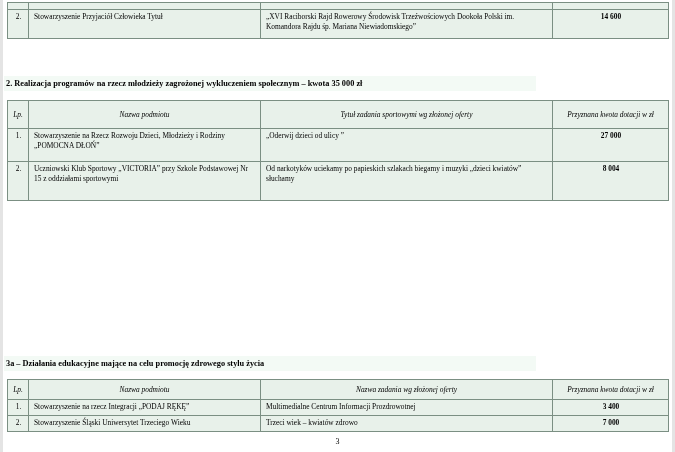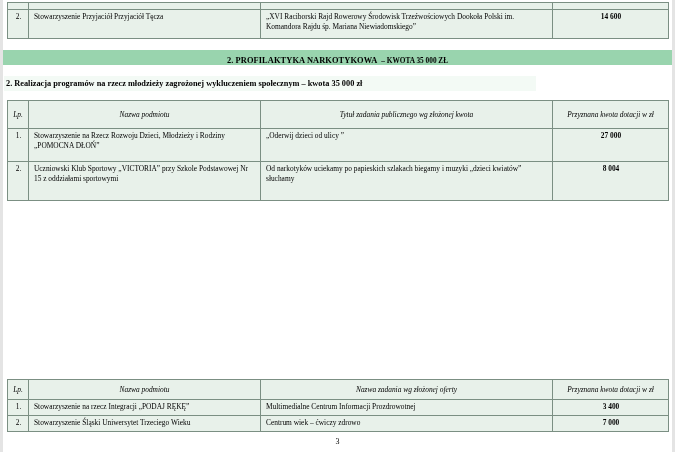--- a/index.html
+++ b/index.html
@@ -156,64 +156,61 @@
     </colgroup>
     <tbody>
       <tr style="height:7px;">
         <td style="border-bottom:none;"></td>
         <td style="border-bottom:none;"></td>
         <td style="border-bottom:none;"></td>
         <td style="border-bottom:none;"></td>
       </tr>
       <tr style="height:29px;">
         <td class="ctr">2.</td>
-        <td>Stowarzyszenie Przyjaciół Przyjaciół Tęcza</td>
+        <td>Stowarzyszenie Przyjaciół Człowieka Tytuł</td>
         <td>„XVI Raciborski Rajd Rowerowy Środowisk Trzeźwościowych Dookoła Polski im. Komandora Rajdu śp. Mariana Niewiadomskiego”</td>
         <td class="amt">14 600</td>
       </tr>
     </tbody>
   </table>
 
-  <div class="band" style="top:50px; height:15px; line-height:15px;">
-    <span class="big">2. PROFILAKTYKA NARKOTYKOWA</span>
-    <span class="sc">– KWOTA 35 000 ZŁ</span>
-  </div>
 
   <div class="subhead" style="top:76px;">2. Realizacja programów na rzecz młodzieży zagrożonej wykluczeniem społecznym – kwota 35 000 zł</div>
 
   <table class="doc" style="left:7px; top:100px; width:661px;">
     <colgroup>
       <col style="width:21px">
       <col style="width:232px">
       <col style="width:292px">
       <col style="width:116px">
     </colgroup>
     <tbody>
       <tr style="height:28px;">
         <td class="hdr">Lp.</td>
         <td class="hdr">Nazwa podmiotu</td>
-        <td class="hdr">Tytuł zadania publicznego wg złożonej kwota</td>
+        <td class="hdr">Tytuł zadania sportowymi wg złożonej oferty</td>
         <td class="hdr">Przyznana kwota dotacji w zł</td>
       </tr>
       <tr style="height:33px;">
         <td class="ctr">1.</td>
         <td>Stowarzyszenie na Rzecz Rozwoju Dzieci, Młodzieży i Rodziny „POMOCNA DŁOŃ”</td>
         <td>„Oderwij dzieci od ulicy ”</td>
         <td class="amt">27 000</td>
       </tr>
       <tr style="height:39px;">
         <td class="ctr">2.</td>
         <td>Uczniowski Klub Sportowy „VICTORIA” przy Szkole Podstawowej Nr 15 z oddziałami sportowymi</td>
         <td>Od narkotyków uciekamy po papieskich szlakach biegamy i muzyki „dzieci kwiatów” słuchamy</td>
         <td class="amt">8 004</td>
       </tr>
     </tbody>
   </table>
 
 
+  <div class="subhead" style="top:356px;">3a – Działania edukacyjne mające na celu promocję zdrowego stylu życia</div>
 
   <table class="doc" style="left:7px; top:379px; width:661px;">
     <colgroup>
       <col style="width:21px">
       <col style="width:232px">
       <col style="width:292px">
       <col style="width:116px">
     </colgroup>
     <tbody>
       <tr style="height:20px;">
@@ -224,21 +221,21 @@
       </tr>
       <tr style="height:16px;">
         <td class="ctr">1.</td>
         <td>Stowarzyszenie na rzecz Integracji „PODAJ RĘKĘ”</td>
         <td>Multimedialne Centrum Informacji Prozdrowotnej</td>
         <td class="amt">3 400</td>
       </tr>
       <tr style="height:16px;">
         <td class="ctr">2.</td>
         <td>Stowarzyszenie Śląski Uniwersytet Trzeciego Wieku</td>
-        <td>Centrum wiek – ćwiczy zdrowo</td>
+        <td>Trzeci wiek – kwiatów zdrowo</td>
         <td class="amt">7 000</td>
       </tr>
     </tbody>
   </table>
 
   <div class="pagenum" style="top:437px;">3</div>
 
   <div class="watermark">
   </div>
 

